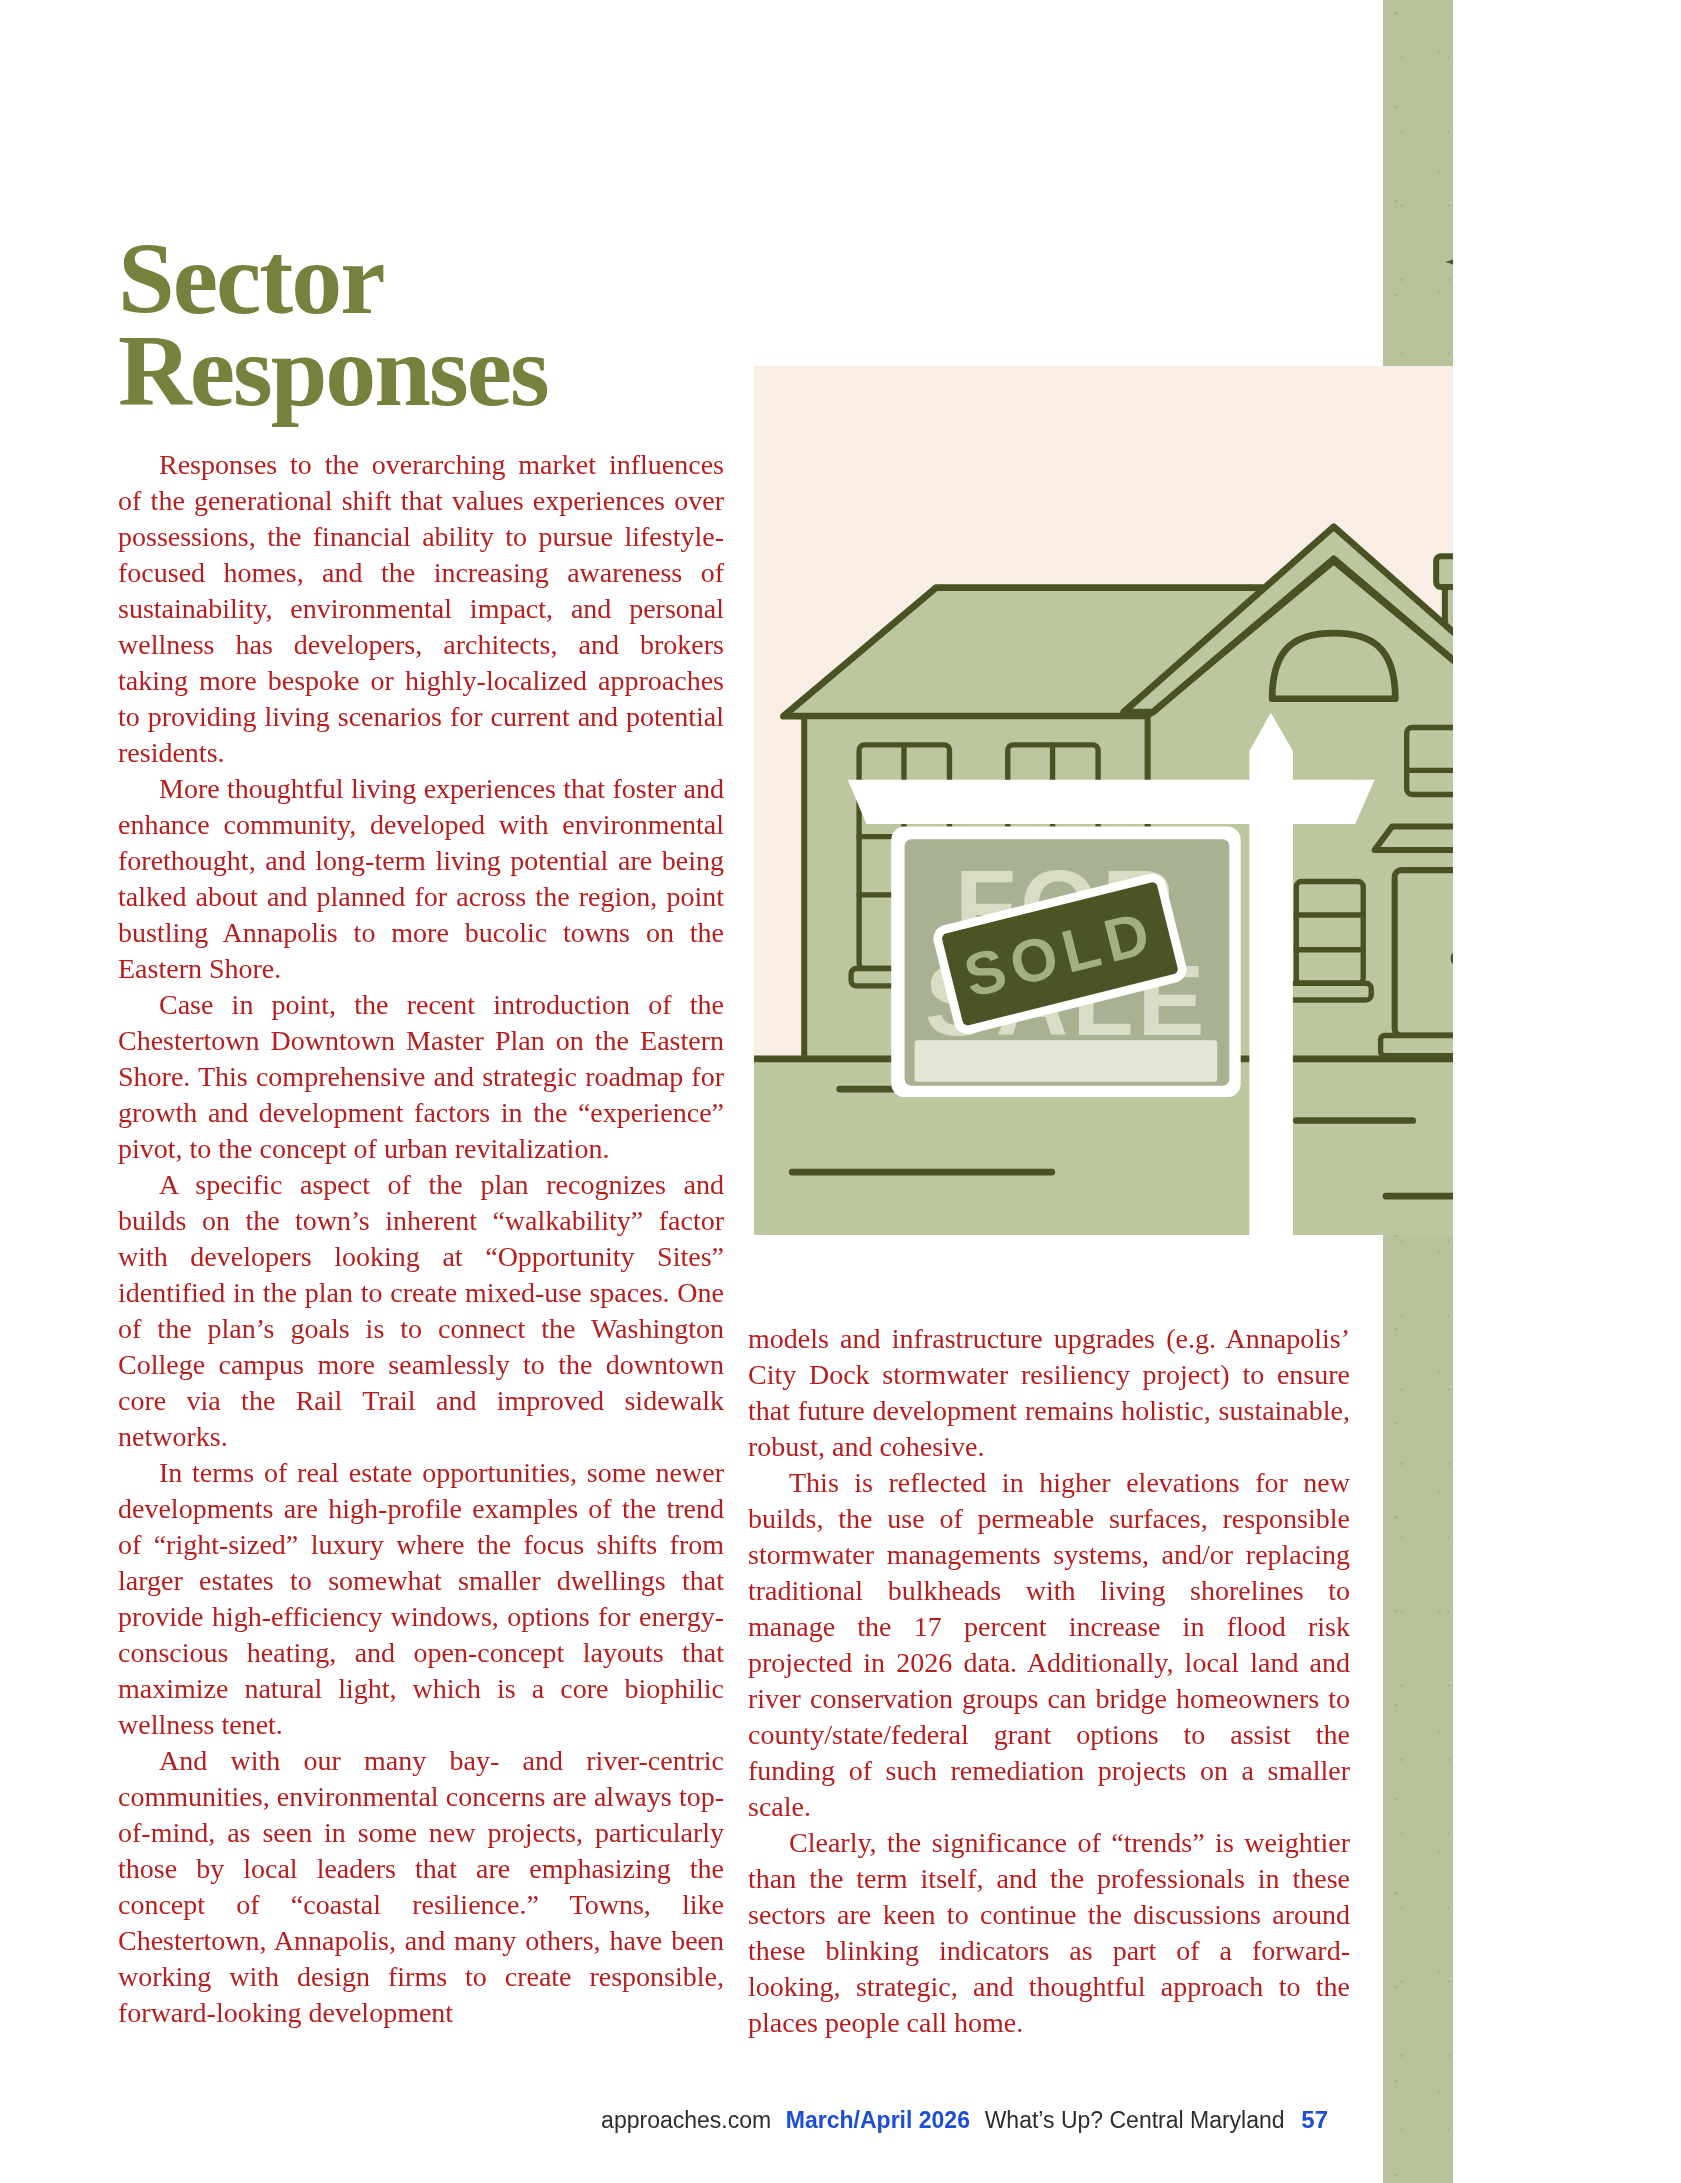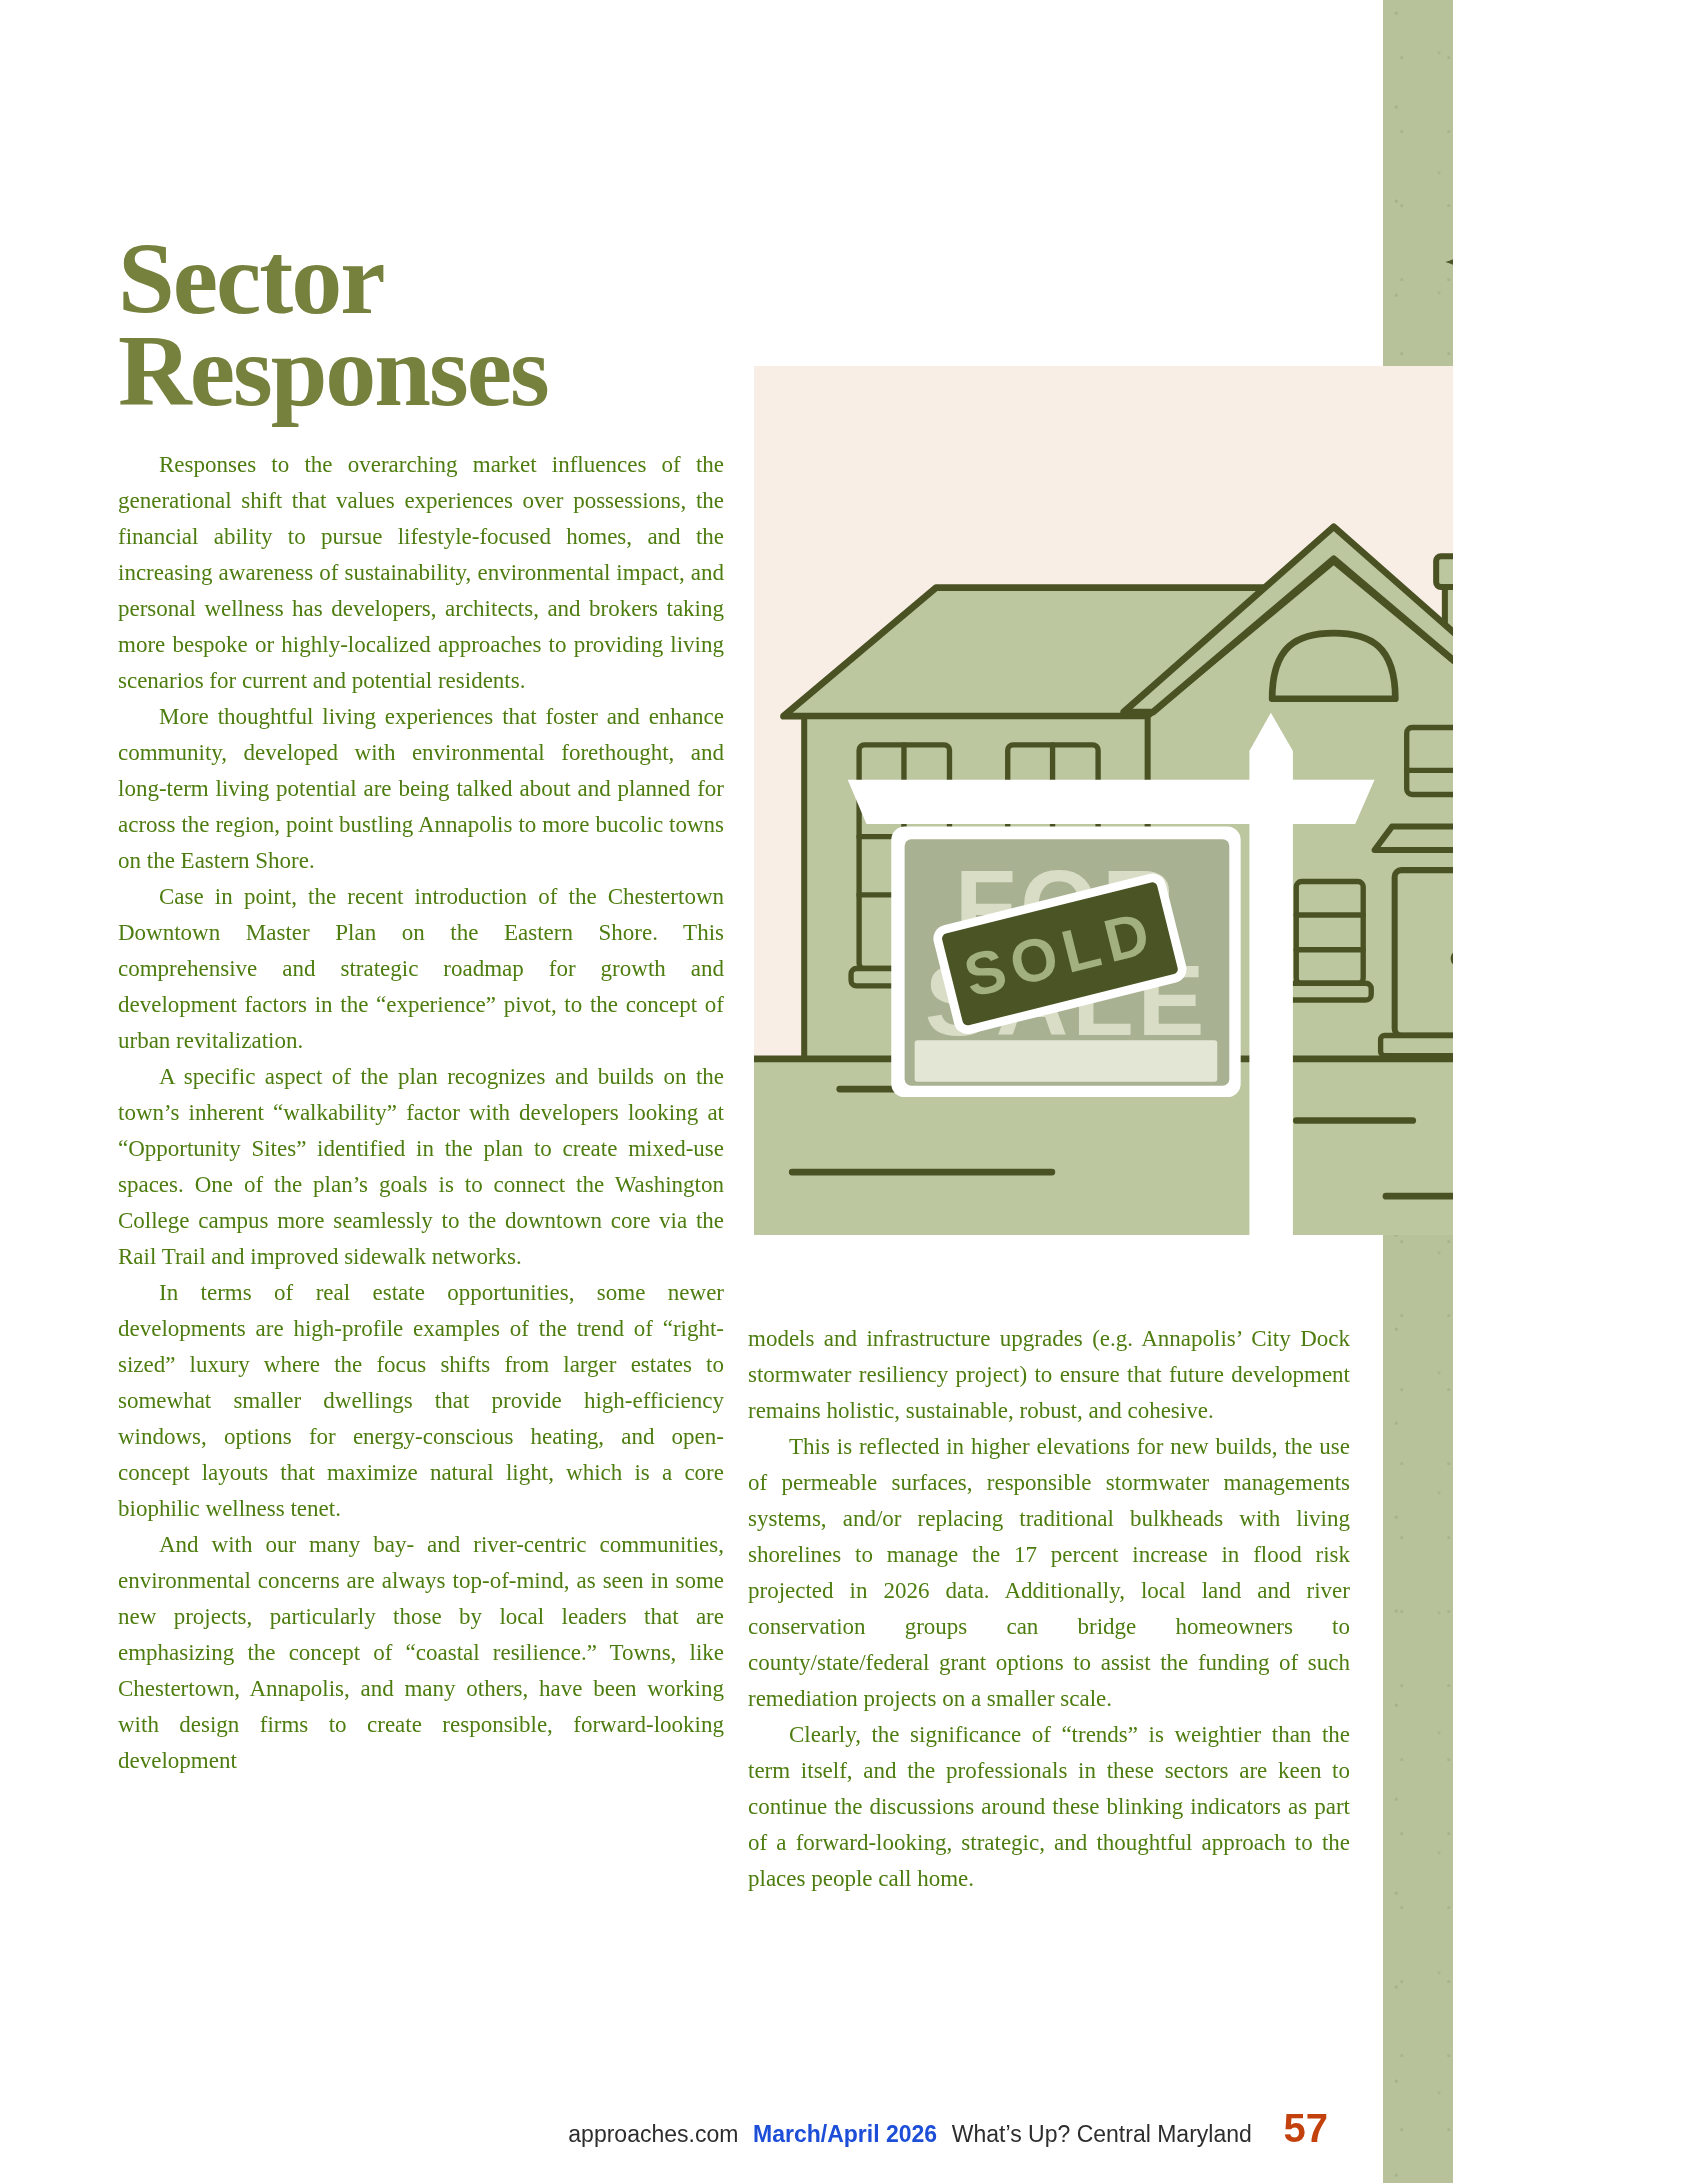--- a/index.html
+++ b/index.html
@@ -24,22 +24,22 @@
   .sparkle{position:absolute;left:1445px;top:236px;width:50px;height:52px;}
   
   .title{
     position:absolute;left:118px;top:233px;
     font-size:102px;line-height:92px;font-weight:bold;
     letter-spacing:-2px;
   }
   
   .col{
     position:absolute;width:606px;
-    font-size:23px;line-height:36px;
-    color:#4d7c0f;text-align:justify;
+    font-size:28px;line-height:36px;
+    color:#b91c1c;text-align:justify;
     hyphens:auto;-webkit-hyphens:auto;
   }
   .col-left{left:118px;top:447px;}
   .col-right{left:748px;top:1289px;width:602px;}
   .col p{margin:0;text-indent:41px;}
   .col p.no-indent{text-indent:0;margin-top:32px;}
   
   .illustration{
     position:absolute;left:754px;top:366px;width:802px;height:869px;
     background:#f8eee5;
@@ -56,21 +56,21 @@
     fill:#a2b07f;
   }
   
   .footer{
     position:absolute;top:2106px;right:125px;
     display:flex;align-items:baseline;gap:14.7px;
     font-family:"Liberation Sans", sans-serif;
     color:#2d2d2d;font-size:23px;white-space:nowrap;
   }
   .footer .bold{font-weight:bold;color:#1d4ed8;}
-  .footer .pagenum{font-weight:bold;font-size:40px;color:#c2410c;margin-left:17px;}
+  .footer .pagenum{font-weight:bold;font-size:24px;color:#1d4ed8;margin-left:2px;}
 </style>
 </head>
 <body>
 
 <div class="page">
 
   <div class="stripe"></div>
 
   <div class="sparkle">
     <svg width="50" height="52" viewBox="0 0 74 78">

